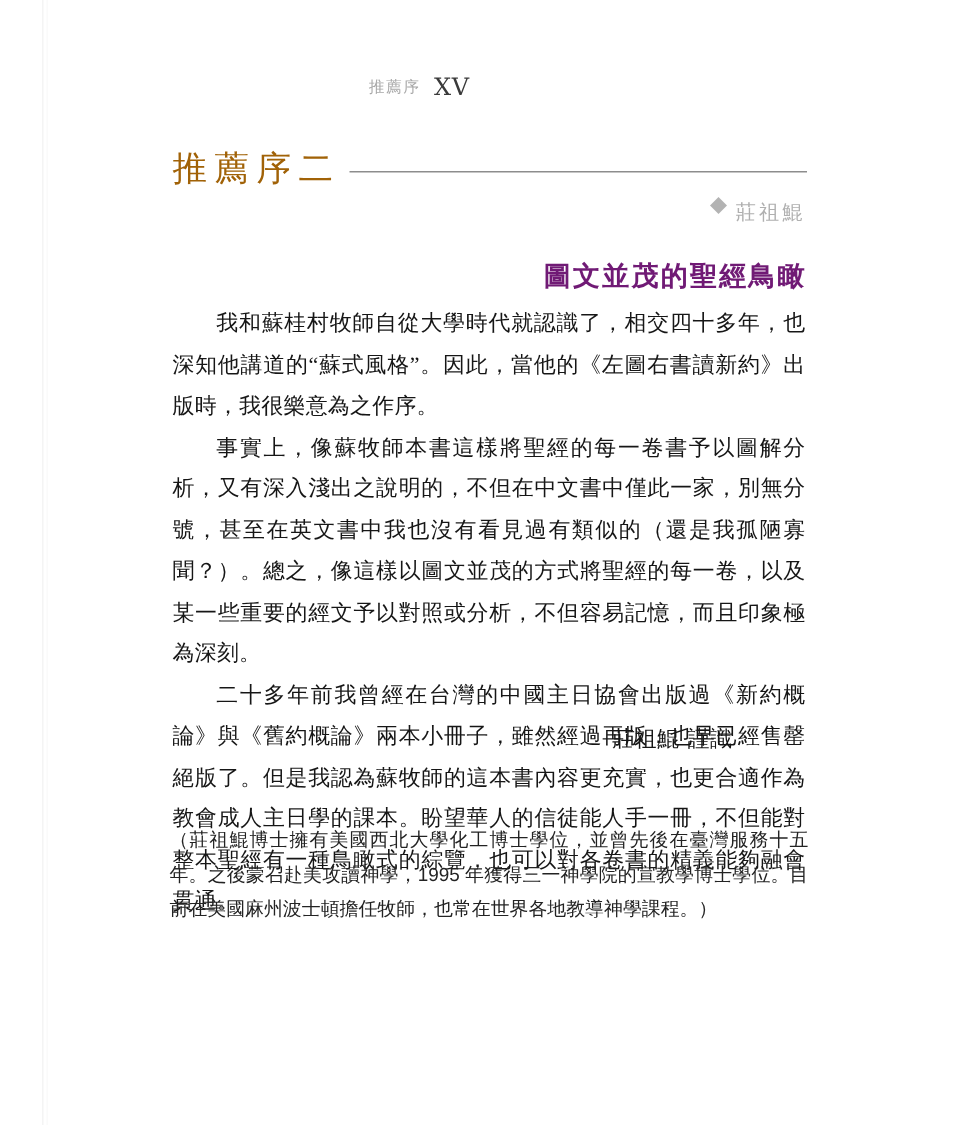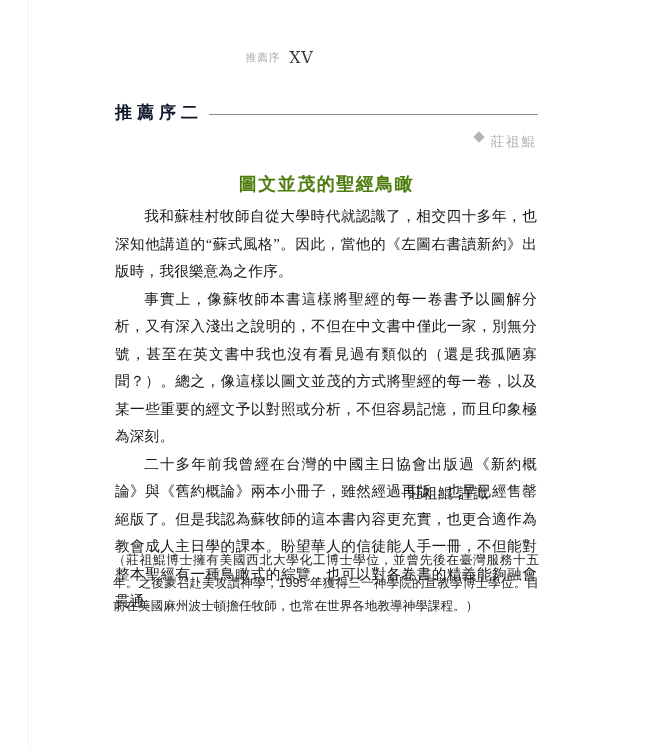--- a/index.html
+++ b/index.html
@@ -78,26 +78,26 @@
     top: 98px;
     width: 423px;
     height: 46px;
   }
   .title-row {
     display: flex;
     align-items: center;
     height: 28px;
   }
   .chapter-title {
-    font-size: 17px;
+    font-size: 23px;
     letter-spacing: 5px;
-    color: #0f172a;
+    color: #a16207;
     white-space: nowrap;
     font-family: "DejaVu Sans", "Liberation Sans", sans-serif;
-    font-weight: 700;
+    font-weight: 400;
   }
   .title-rule {
     flex: 1 1 auto;
     height: 1px;
     background: #8d8d8d;
     margin-left: 6px;
     margin-top: 4px;
   }
   .byline-row {
     display: flex;
@@ -119,25 +119,25 @@
     letter-spacing: 2px;
     font-family: "DejaVu Serif", "Liberation Serif", serif;
   }
 
   
   .article-heading {
     position: absolute;
     left: 115px;
     top: 172px;
     width: 423px;
-    text-align: center;
+    text-align: right;
     font-size: 18px;
     font-weight: bold;
     letter-spacing: 1.5px;
-    color: #4d7c0f;
+    color: #701a75;
     font-family: "DejaVu Serif", "Liberation Serif", serif;
   }
 
   
   .body-block {
     position: absolute;
     left: 115px;
     top: 203px;
     width: 422px;
   }

